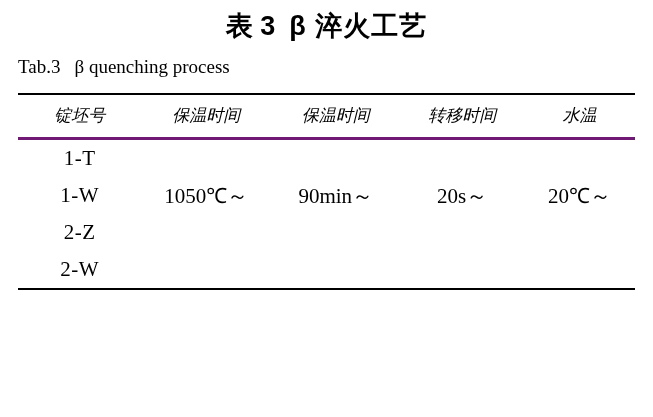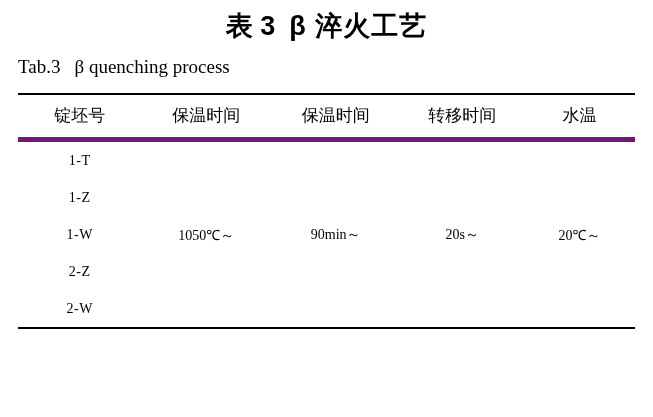--- a/index.html
+++ b/index.html
@@ -50,24 +50,25 @@
   table.data thead th {
     font-weight: normal;
     font-size: 17px;
     font-family: "Liberation Sans", sans-serif;
     padding: 9px 0 10px 0;
     text-align: center;
     vertical-align: middle;
   }
   table.data thead tr {
     border-top: 2px solid #000;
-    border-bottom: 5px solid #701a75;
+    border-bottom: 3px solid #701a75;
+    font-style: italic;
   }
   table.data tbody td {
-    font-size: 14px;
+    font-size: 21px;
     text-align: center;
     vertical-align: middle;
     height: 37px;
     padding: 0;
   }
   table.data tbody td.ingot {
     font-family: "Liberation Serif", serif;
     letter-spacing: 0.5px;
   }
   table.data tbody td.val {
@@ -118,27 +119,20 @@
     </thead>
     <tbody>
       <tr>
         <td class="ingot">1-T</td>
         <td class="val"></td>
         <td class="val"></td>
         <td class="val"></td>
         <td class="val"></td>
       </tr>
       <tr>
-        <td class="ingot">1-Z</td>
-        <td class="val"></td>
-        <td class="val"></td>
-        <td class="val"></td>
-        <td class="val"></td>
-      </tr>
-      <tr>
         <td class="ingot">1-W</td>
         <td class="val">1050℃～</td>
         <td class="val">90min～</td>
         <td class="val">20s～</td>
         <td class="val">20℃～</td>
       </tr>
       <tr>
         <td class="ingot">2-Z</td>
         <td class="val"></td>
         <td class="val"></td>

